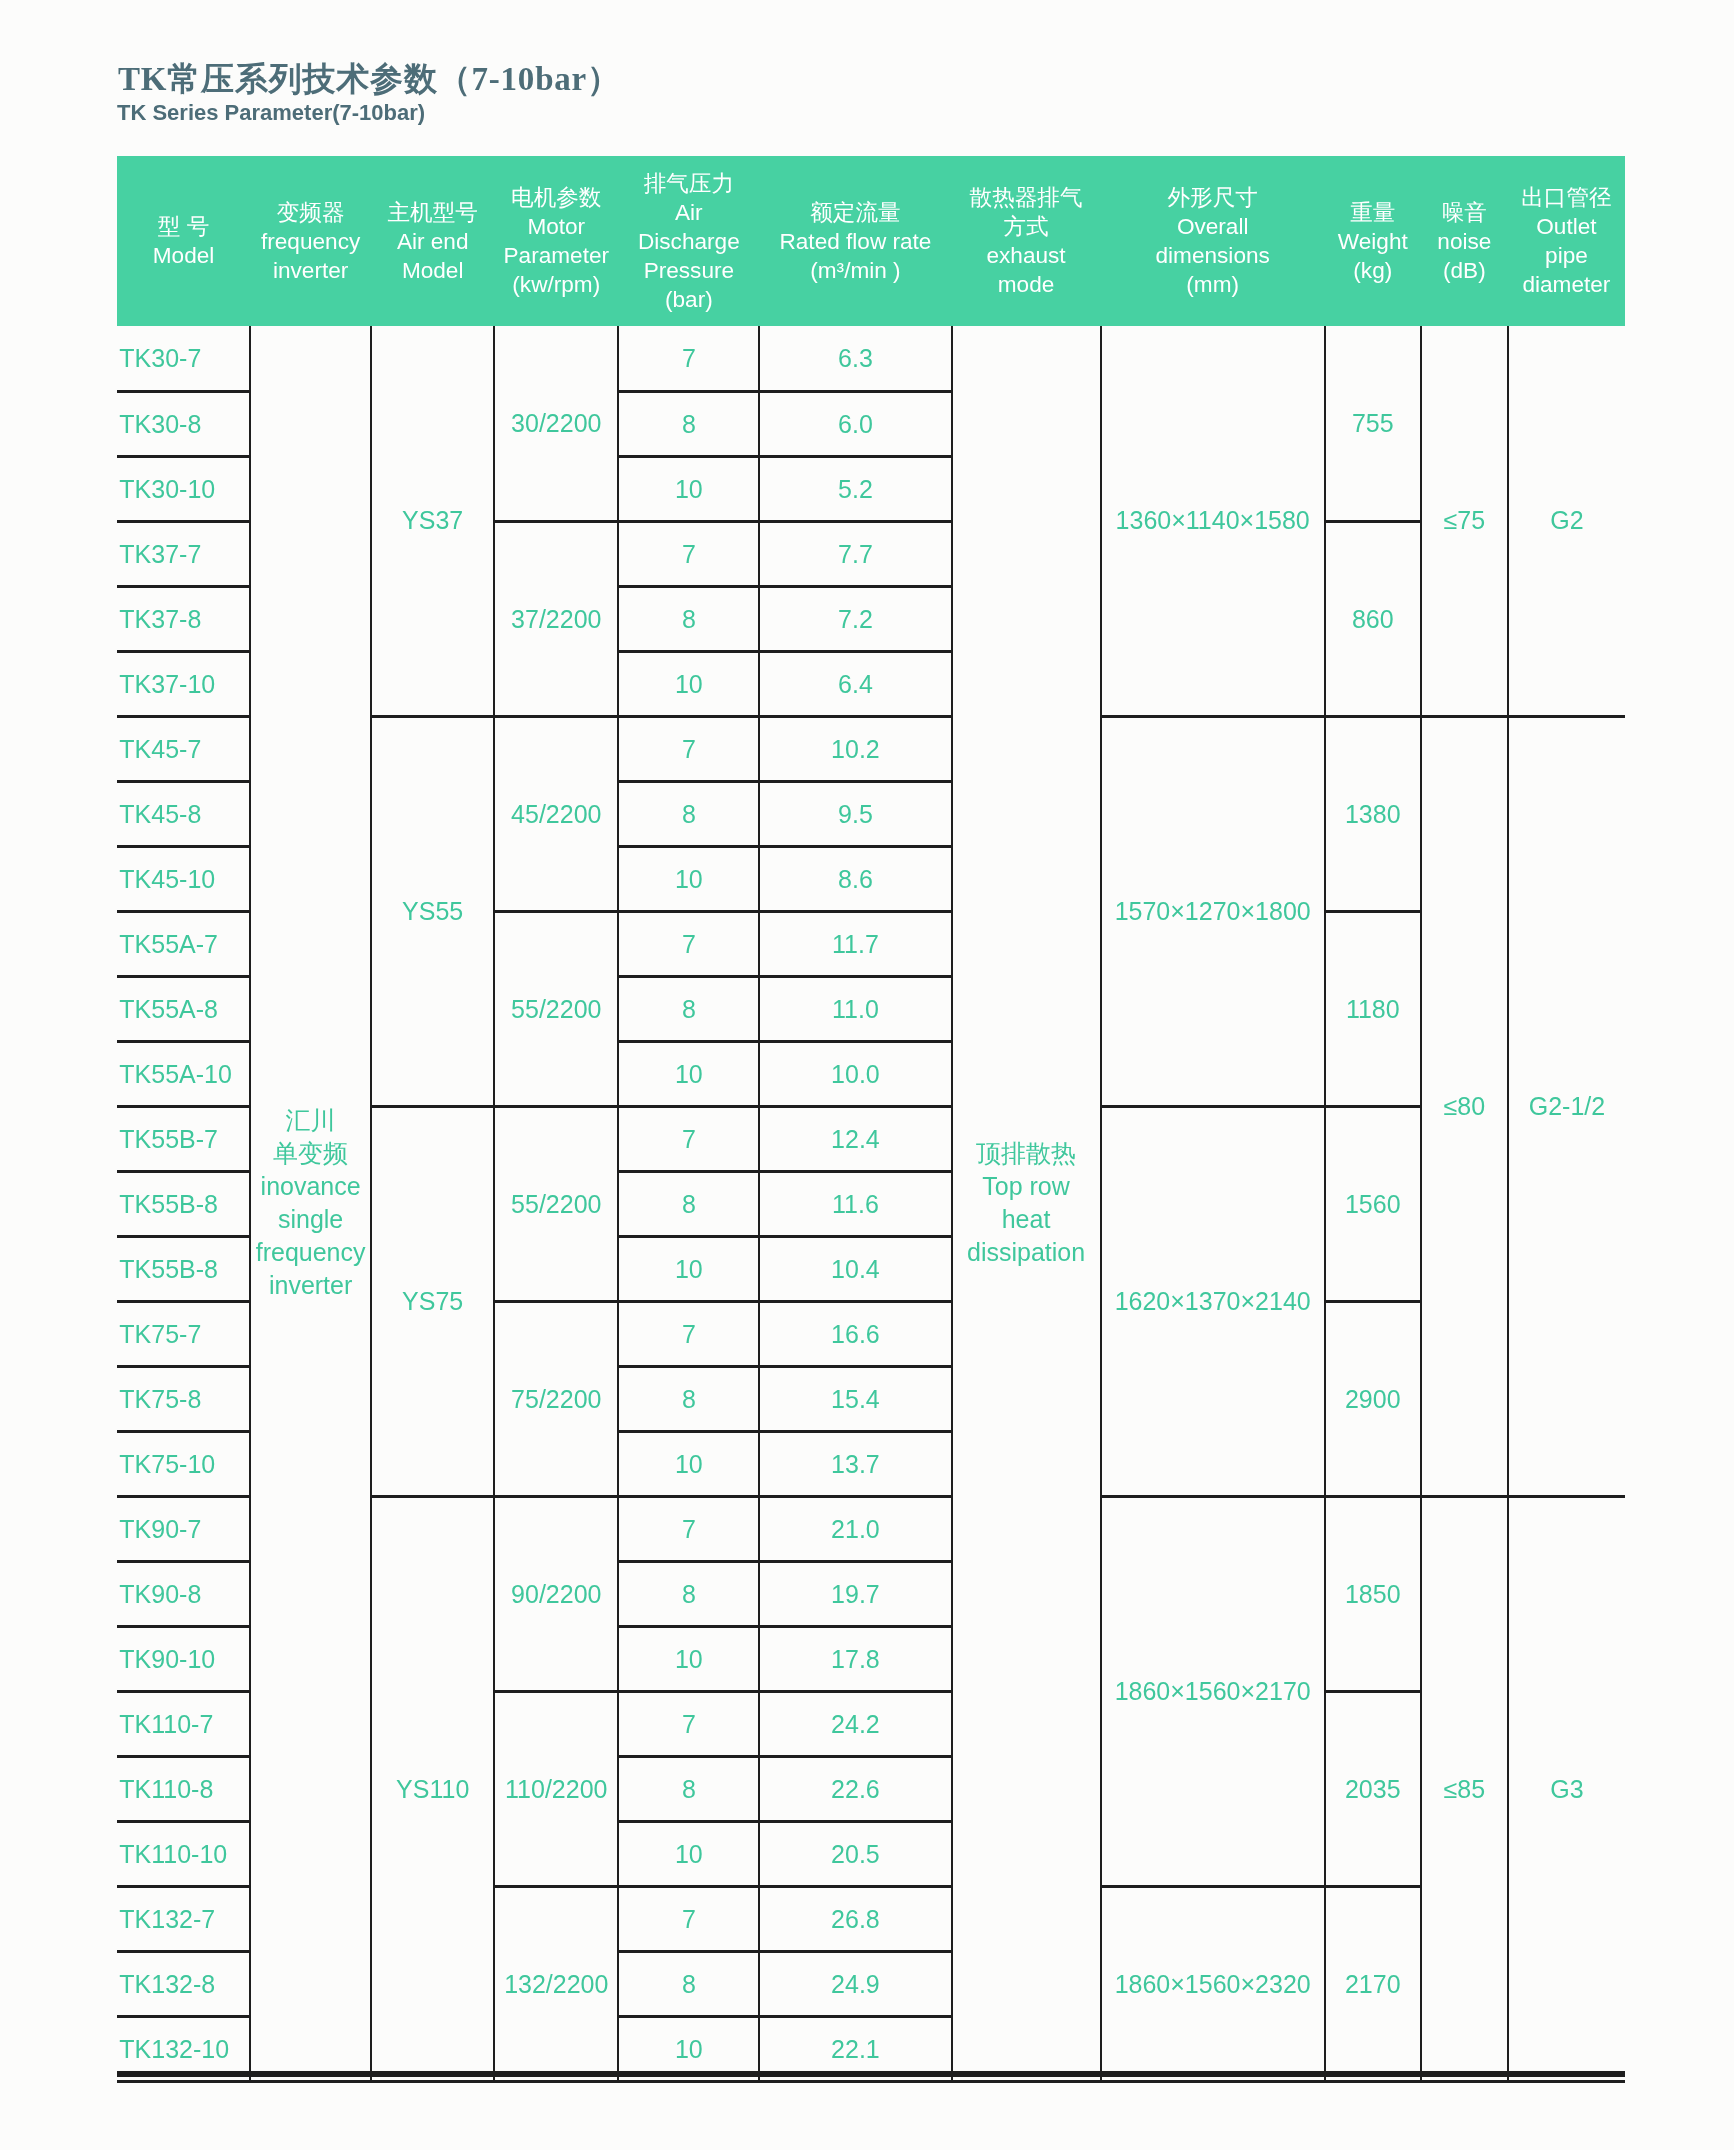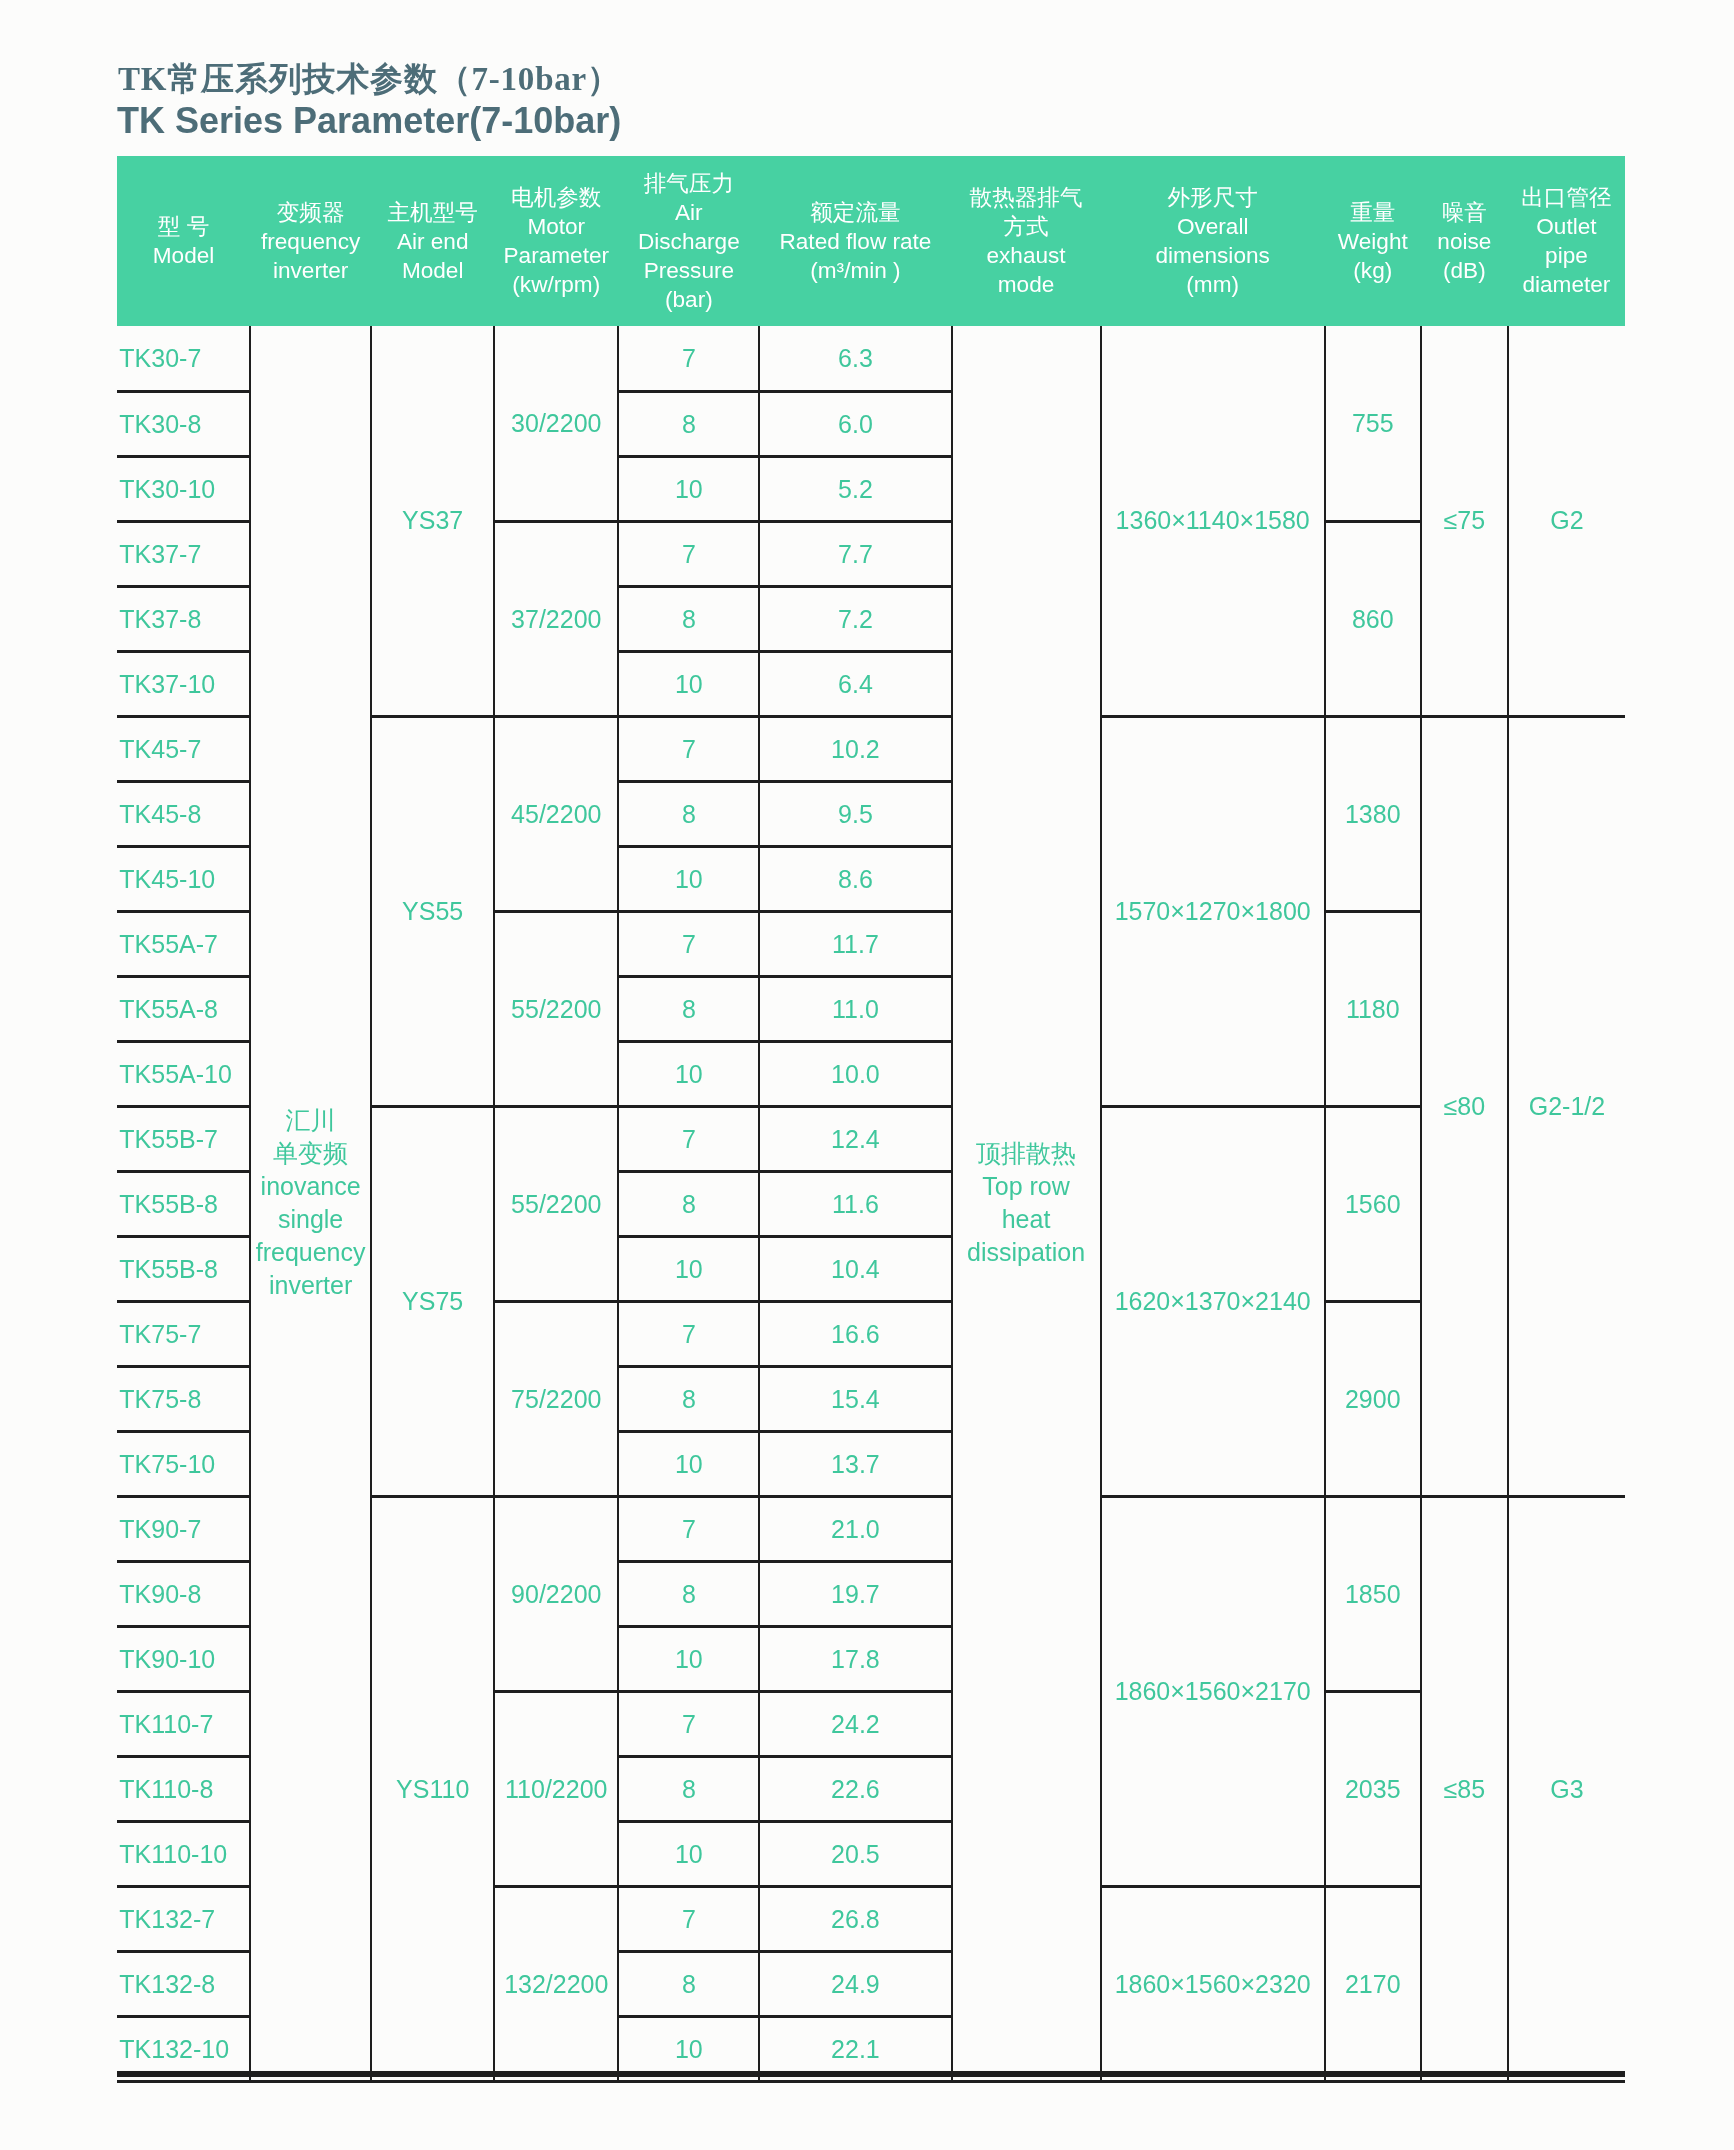--- a/index.html
+++ b/index.html
@@ -9,21 +9,21 @@
     background:var(--page-bg,#fcfcfb); overflow:hidden;
   }
   .doc-title {
     position:absolute; left:118px; top:57px;
     font-family:"Liberation Serif","DejaVu Serif",serif;
     font-weight:bold; font-size:33px; letter-spacing:0.8px;
     color:var(--title-color,#4d6d78); white-space:nowrap;
   }
   .doc-subtitle {
     position:absolute; left:117px; top:100px;
-    font-weight:bold; font-size:36px;
+    font-weight:bold; font-size:22px;
     color:var(--title-color,#4d6d78); white-space:nowrap;
   }
   .tbl-wrap { position:absolute; left:117px; top:156px; width:1508px; }
   table.param {
     border-collapse:collapse; table-layout:fixed; width:1508px;
     color:var(--body-text,#3fc79c);
   }
   table.param thead th {
     background:var(--accent,#47d1a2); color:#ffffff; font-weight:normal;
     font-size:22.6px; line-height:29px; height:170px;

